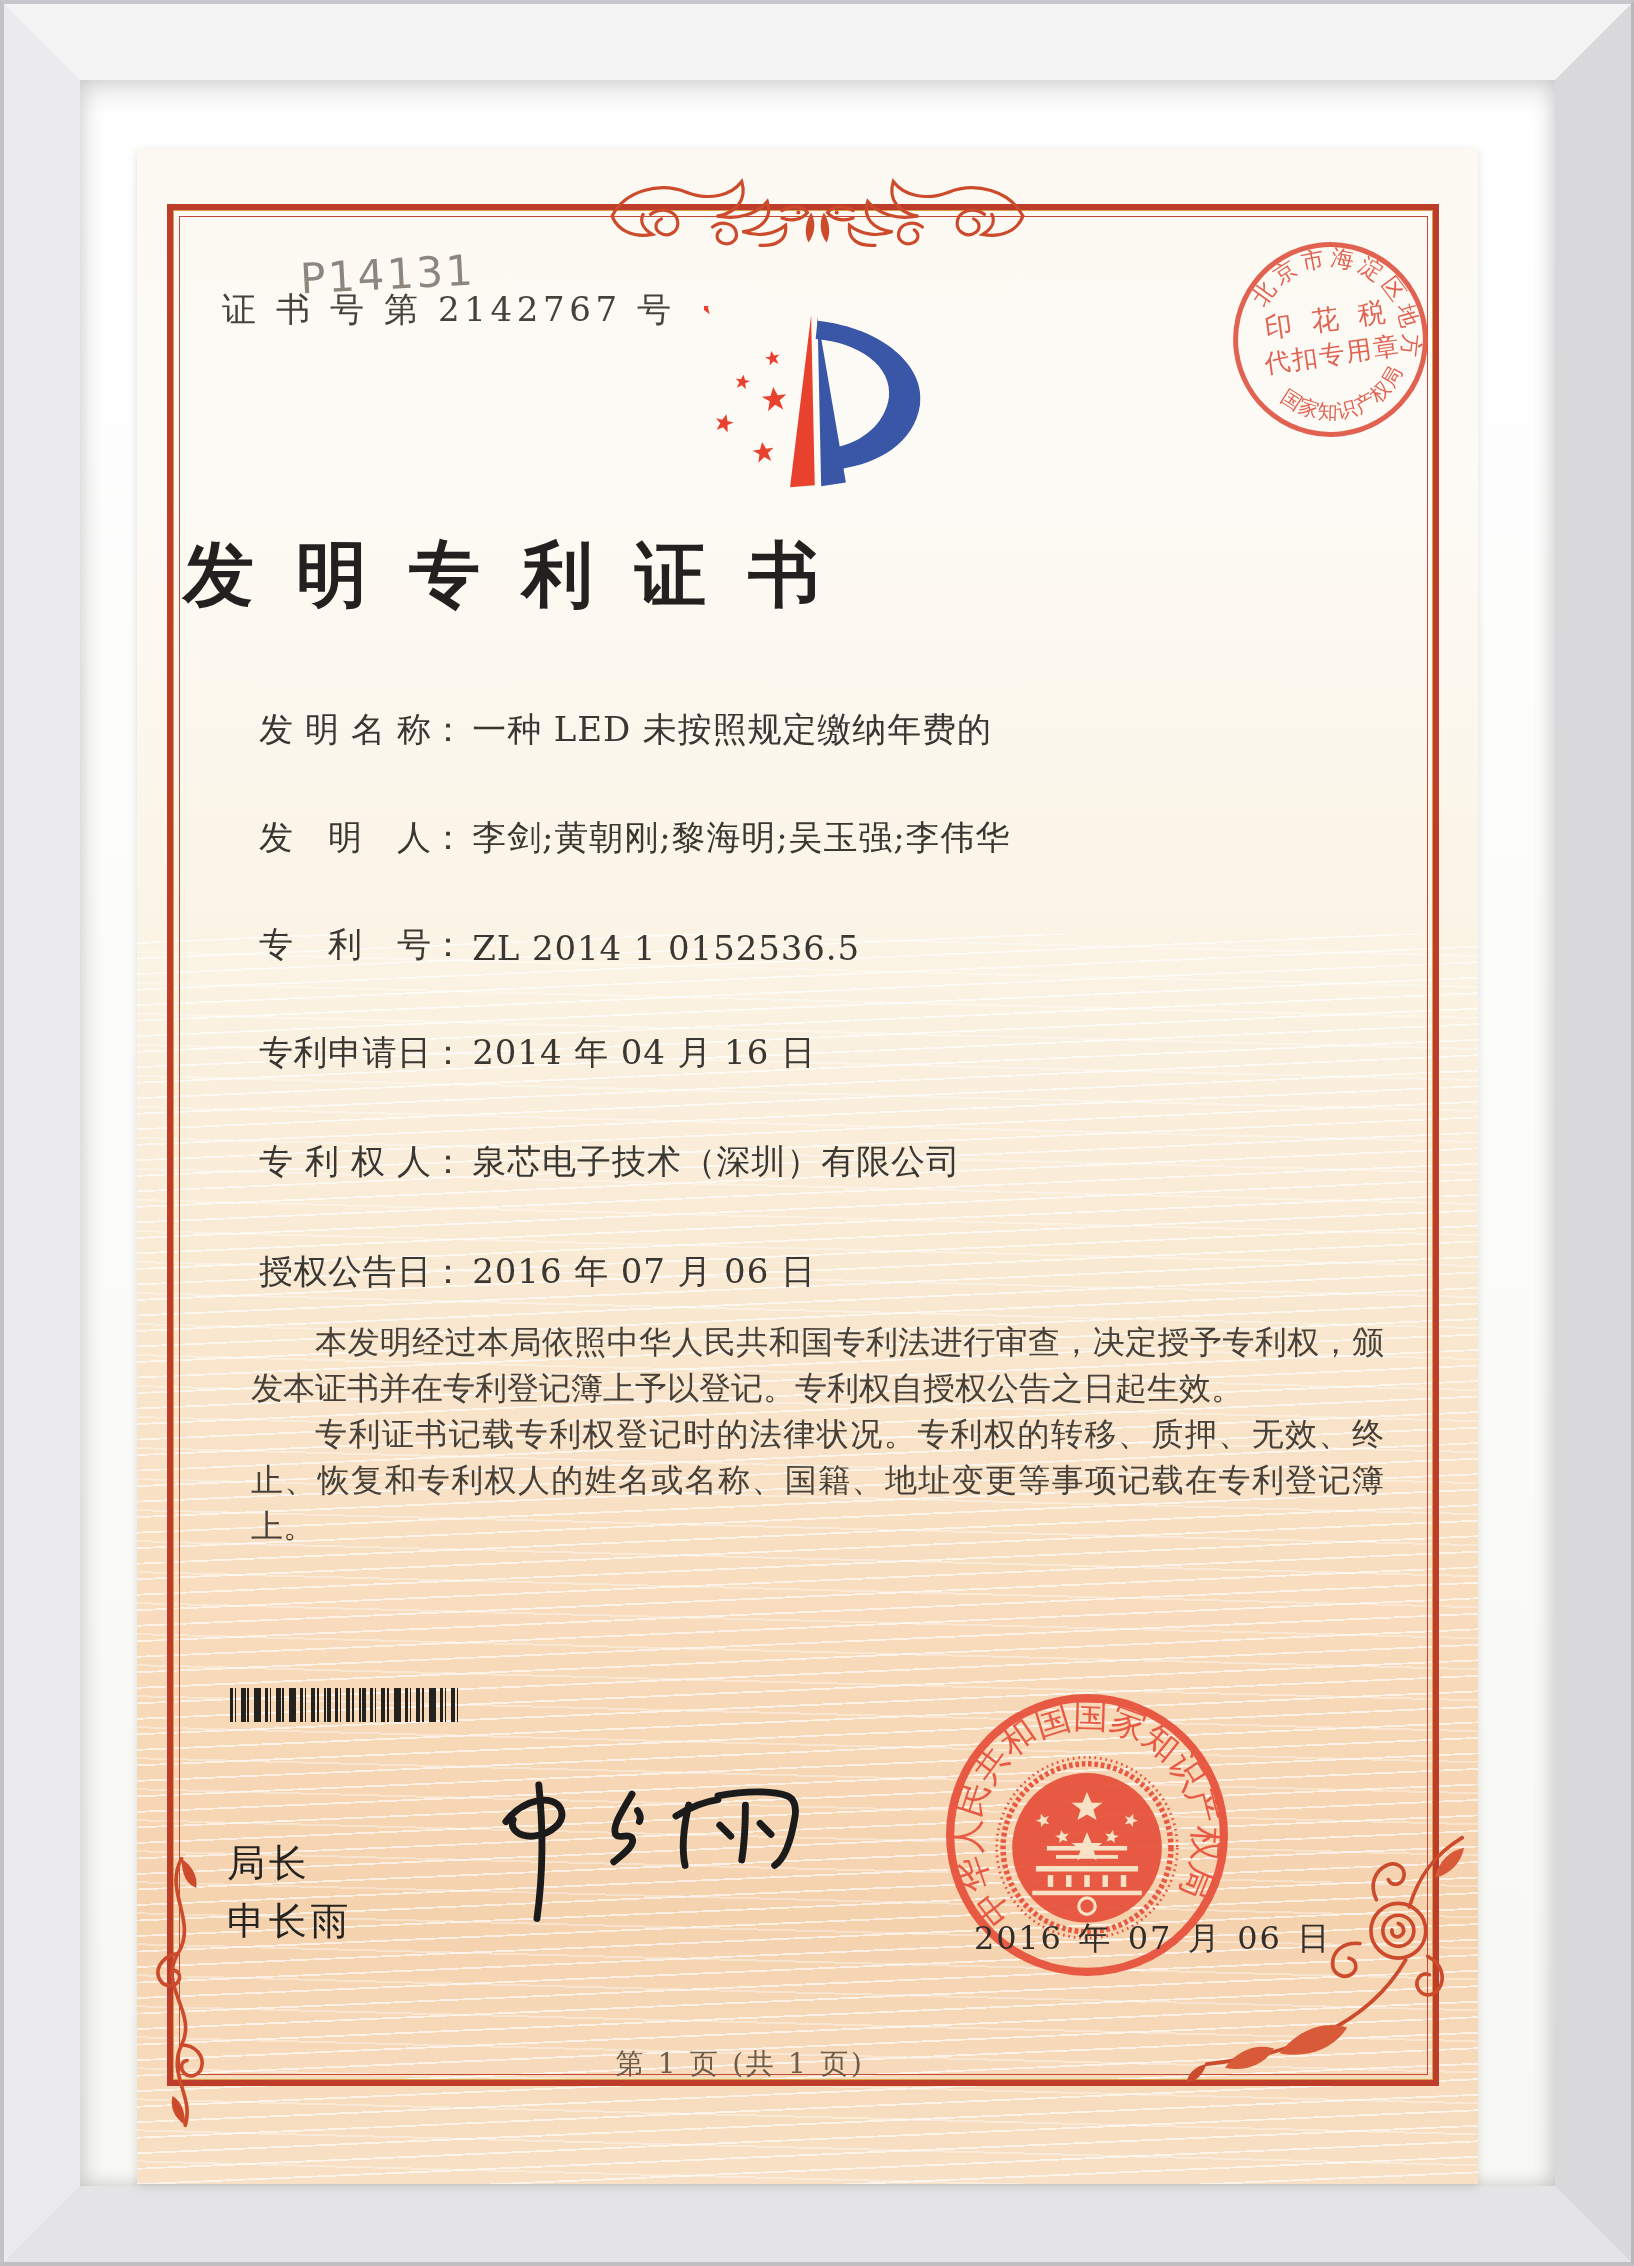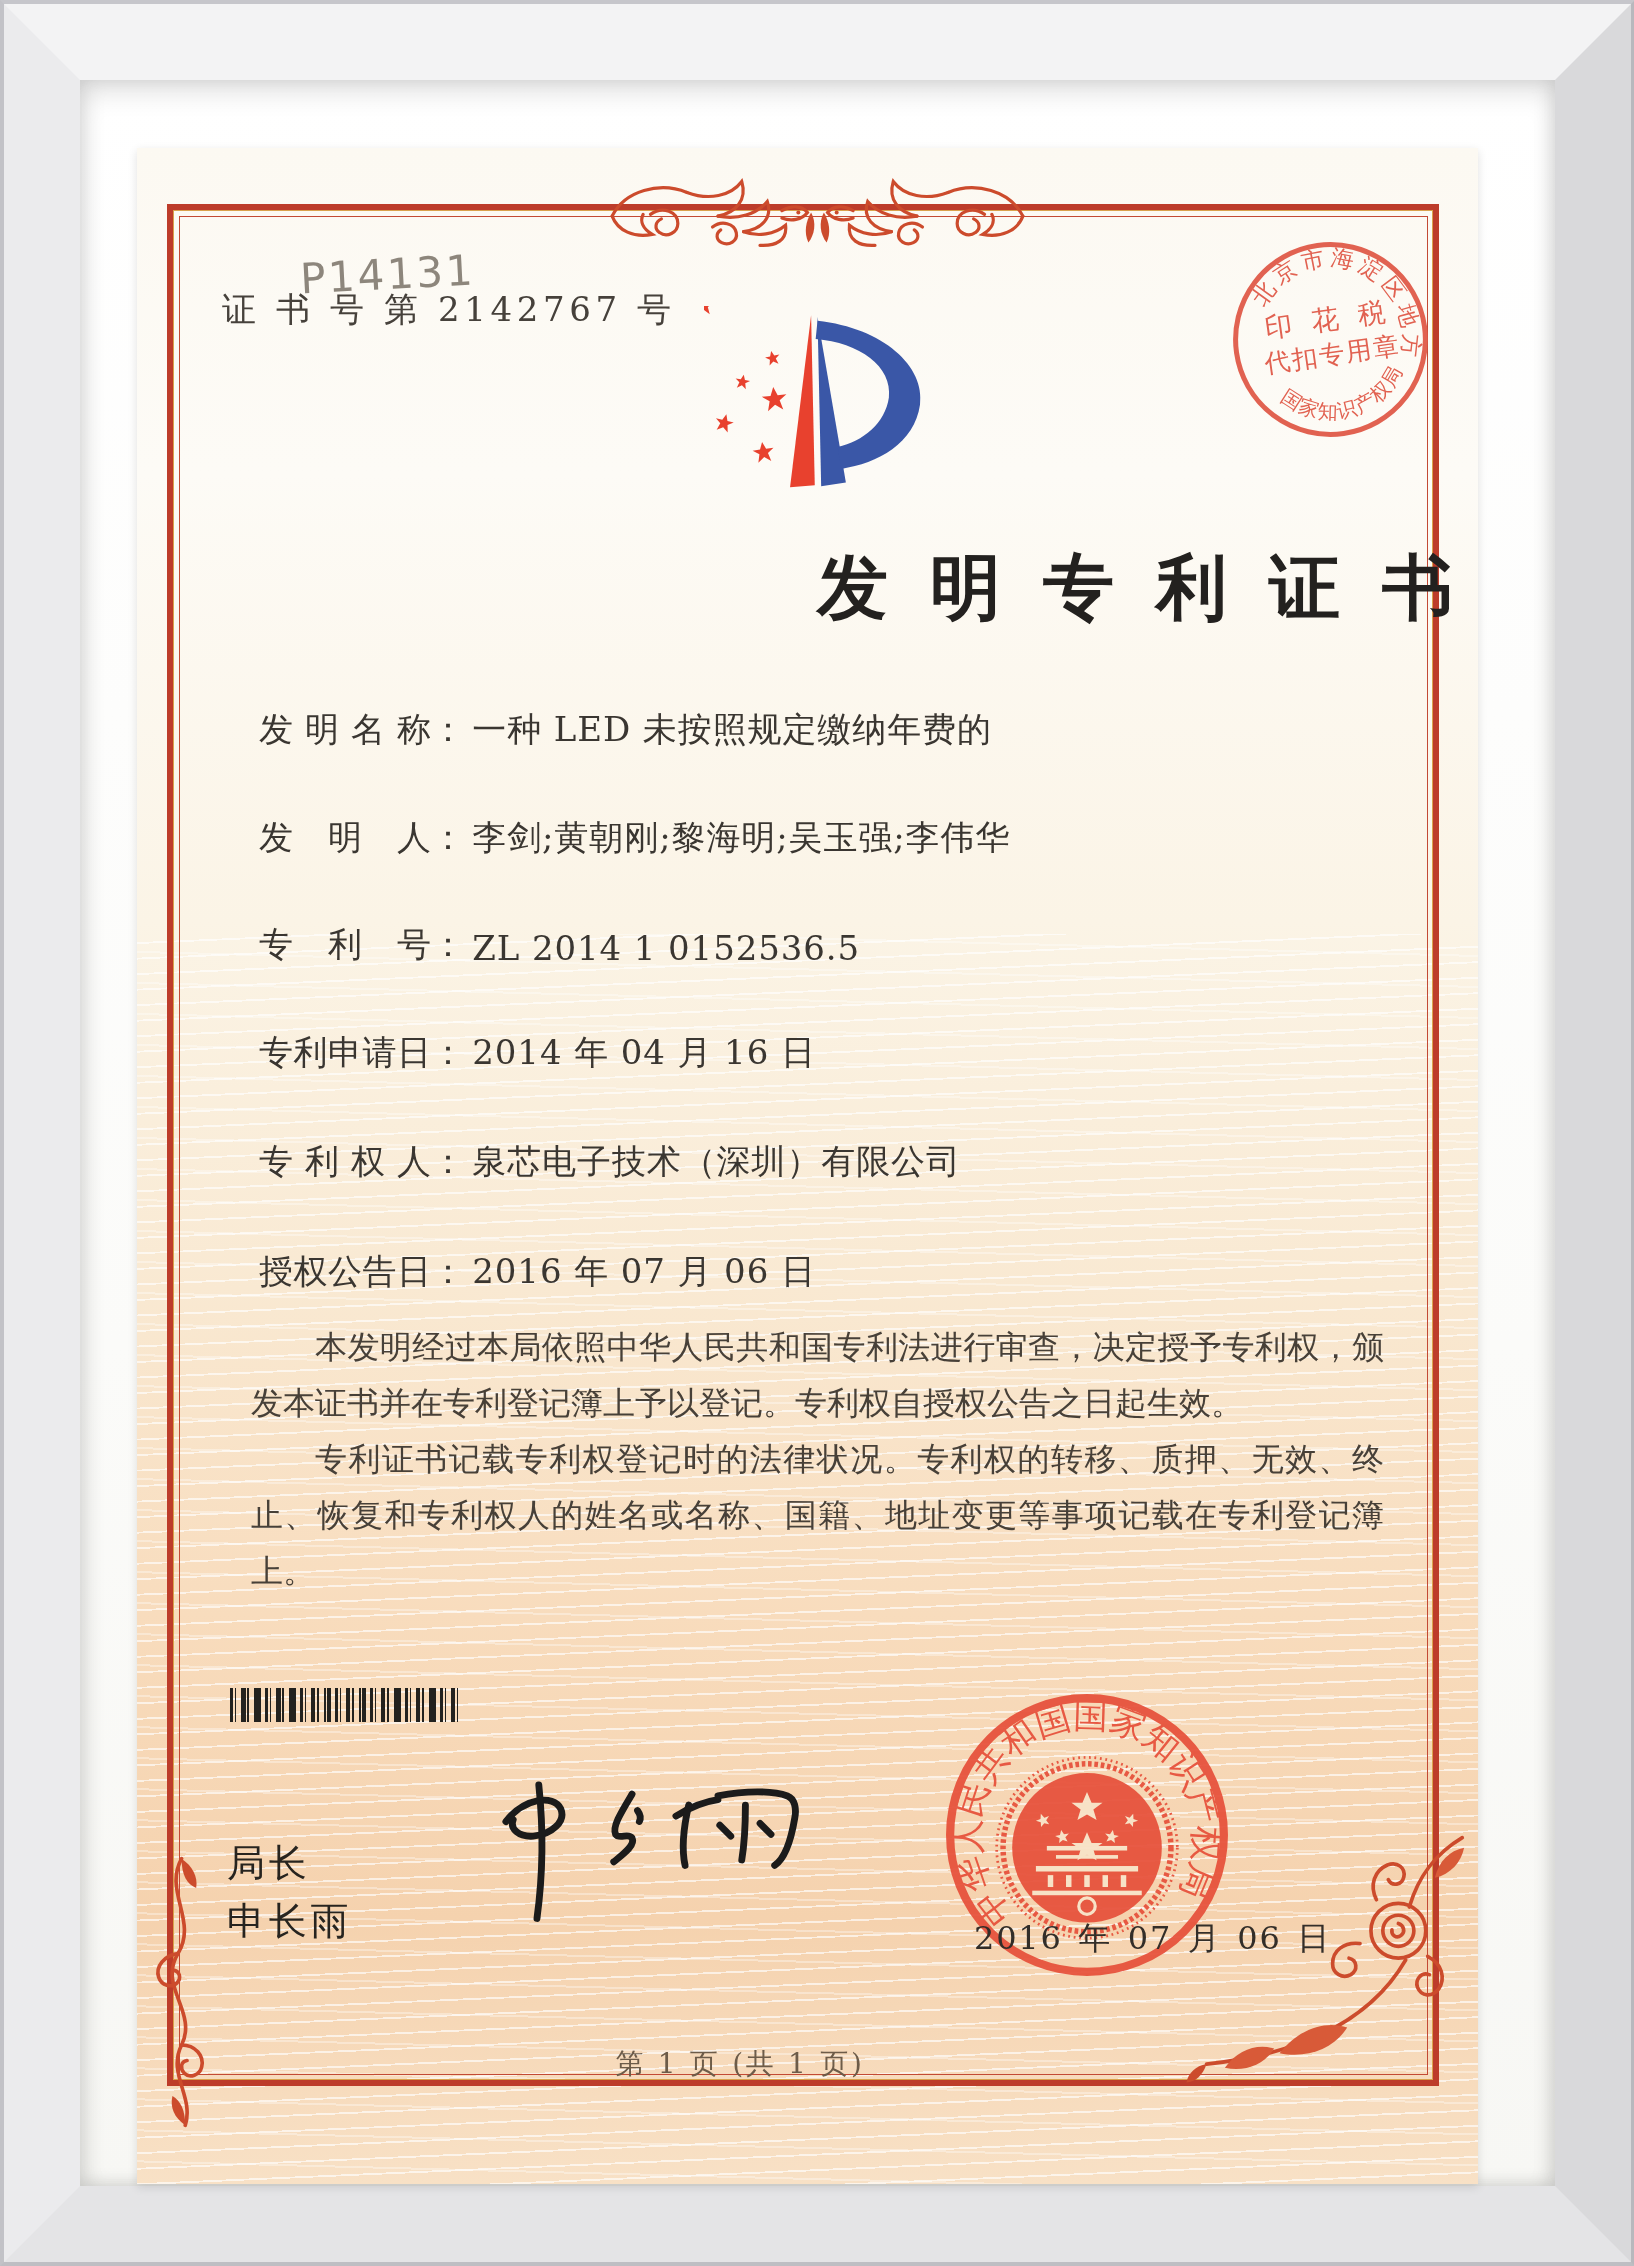--- a/index.html
+++ b/index.html
@@ -63,33 +63,33 @@
   }
   .certno {
     position:absolute; left:85px; top:139px; z-index:4;
     font-size:34px; letter-spacing:4.6px; color:#46413b;
   }
   .logo { position:absolute; left:567px; top:158px; width:238px; height:194px; z-index:4; }
   .taxstamp { position:absolute; left:1084px; top:82px; width:219px; height:219px; z-index:5; opacity:.95; }
   .title {
     position:absolute; left:0; top:376px; width:100%; z-index:4;
     font-size:71px; font-weight:700; color:#23211f;
-    letter-spacing:42px; text-indent:42px; text-align:right; margin:17px;
+    letter-spacing:42px; text-indent:42px; text-align:left; margin:4px;
   }
   .fields { position:absolute; left:122px; top:0; z-index:4; }
   .frow { position:absolute; left:0; white-space:nowrap;
           font-size:34px; color:#3a3631; }
   .frow.r0 { top:559px; } .frow.r1 { top:667px; } .frow.r2 { top:774px; }
   .frow.r3 { top:882px; } .frow.r4 { top:991px; } .frow.r5 { top:1101px; }
   .flabel { display:inline-block; width:172px; text-align:justify; text-align-last:justify; vertical-align:bottom; }
   .fcolon { display:inline-block; vertical-align:bottom; }
   .fvalue { display:inline-block; margin-left:7.3px; vertical-align:bottom; letter-spacing:0.9px; }
   .body-text {
     position:absolute; left:114px; top:1171px; width:1133px; z-index:4;
-    font-size:32px; line-height:56px; color:#474038; text-align:justify;
+    font-size:32px; line-height:46px; color:#474038; text-align:justify;
   }
   .body-text p { margin:0; text-indent:2em; }
   .barcode {
     position:absolute; left:93px; top:1540px; width:228px; height:34px; z-index:4;
     background:repeating-linear-gradient(90deg,
       #23221f 0 2.7px, rgba(0,0,0,0) 2.7px 4.6px,
       #23221f 4.6px 6.4px, rgba(0,0,0,0) 6.4px 11px,
       #23221f 11px 15.5px, rgba(0,0,0,0) 15.5px 17.4px,
       #23221f 17.4px 19px, rgba(0,0,0,0) 19px 24px,
       #23221f 24px 25.6px, rgba(0,0,0,0) 25.6px 26.5px,

